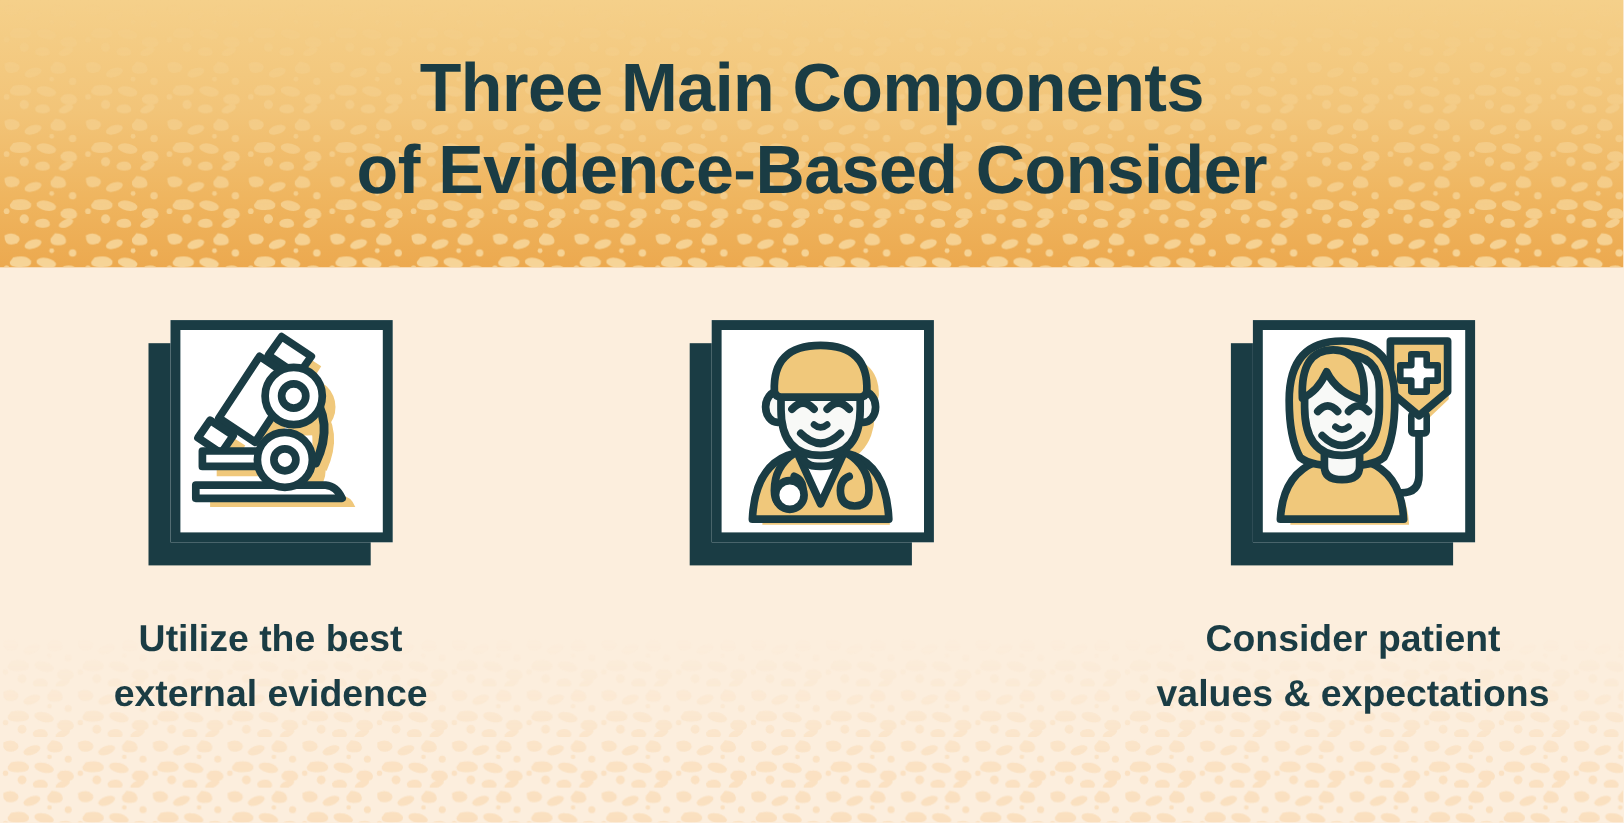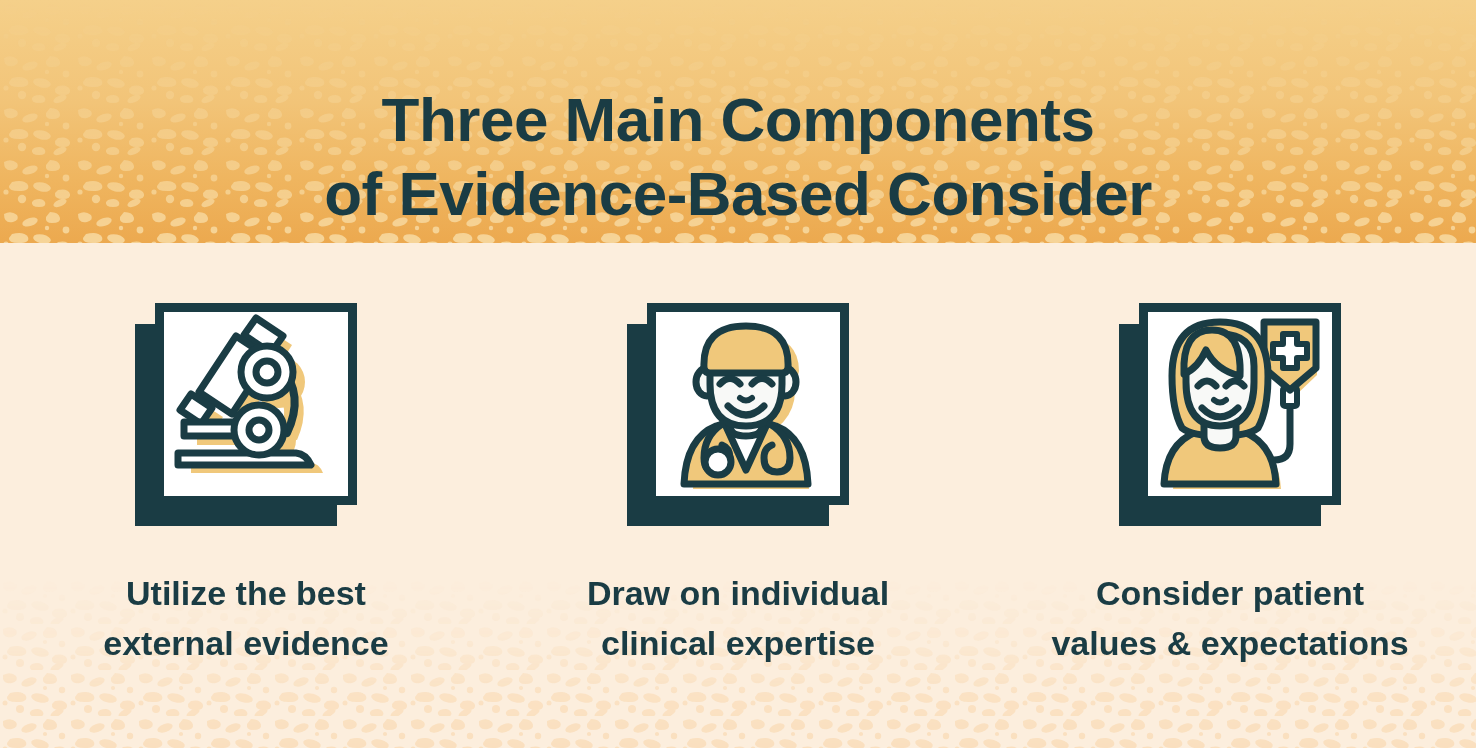--- a/index.html
+++ b/index.html
@@ -40,21 +40,20 @@
     height: 243px;
   }
 
   .title-wrap {
     position: absolute;
     left: 0;
     top: 44px;
     width: 1476px;
     text-align: center;
     z-index: 5;
-    margin-top: 39px;
   }
   .title-line {
     color: #1A3C44;
     font-size: 62px;
     font-weight: bold;
     line-height: 74px;
     letter-spacing: -0.5px;
     white-space: nowrap;
   }
 
@@ -65,21 +64,21 @@
     bottom: 0;
     width: 1476px;
     height: 170px;
     z-index: 0;
   }
 
   
   .columns {
     position: absolute;
     left: 0;
-    top: 240px;
+    top: 228px;
     width: 1476px;
     height: 472px;
     display: flex;
     z-index: 3;
   }
   .column {
     position: relative;
     flex: 1 1 0;
     display: flex;
     flex-direction: column;
@@ -280,22 +279,20 @@
 
             <path d="M72 94 q18 18 36 0" fill="none" stroke="#1A3C44" stroke-width="7" stroke-linecap="round"></path>
 
             <path d="M66 112 q-18 12 -18 34 q0 14 13 14 q13 0 13 -14 q0 -10 -8 -13" fill="none" stroke="#1A3C44" stroke-width="7" stroke-linecap="round"></path>
             <path d="M114 112 q20 12 20 34 q0 14 -13 14 q-13 0 -13 -14 q0 -10 8 -13" fill="none" stroke="#1A3C44" stroke-width="7" stroke-linecap="round"></path>
 
             <circle cx="62" cy="150" r="13" fill="#FFFFFF" stroke="#1A3C44" stroke-width="7"></circle>
           </svg>
         </div>
       </div>
-      <div class="caption">Draw on individual
-clinical expertise</div>
     </div>
 
     <div class="column">
       <div class="card-stack">
         <div class="card-shadow"></div>
         <div class="card">
           <svg viewBox="0 0 184 184">
 
             <g fill="#F0C87B" transform="translate(7,7)">
               <path d="M18 170 q2 -38 30 -50 l24 -8 24 8 q28 12 30 50z"></path>

